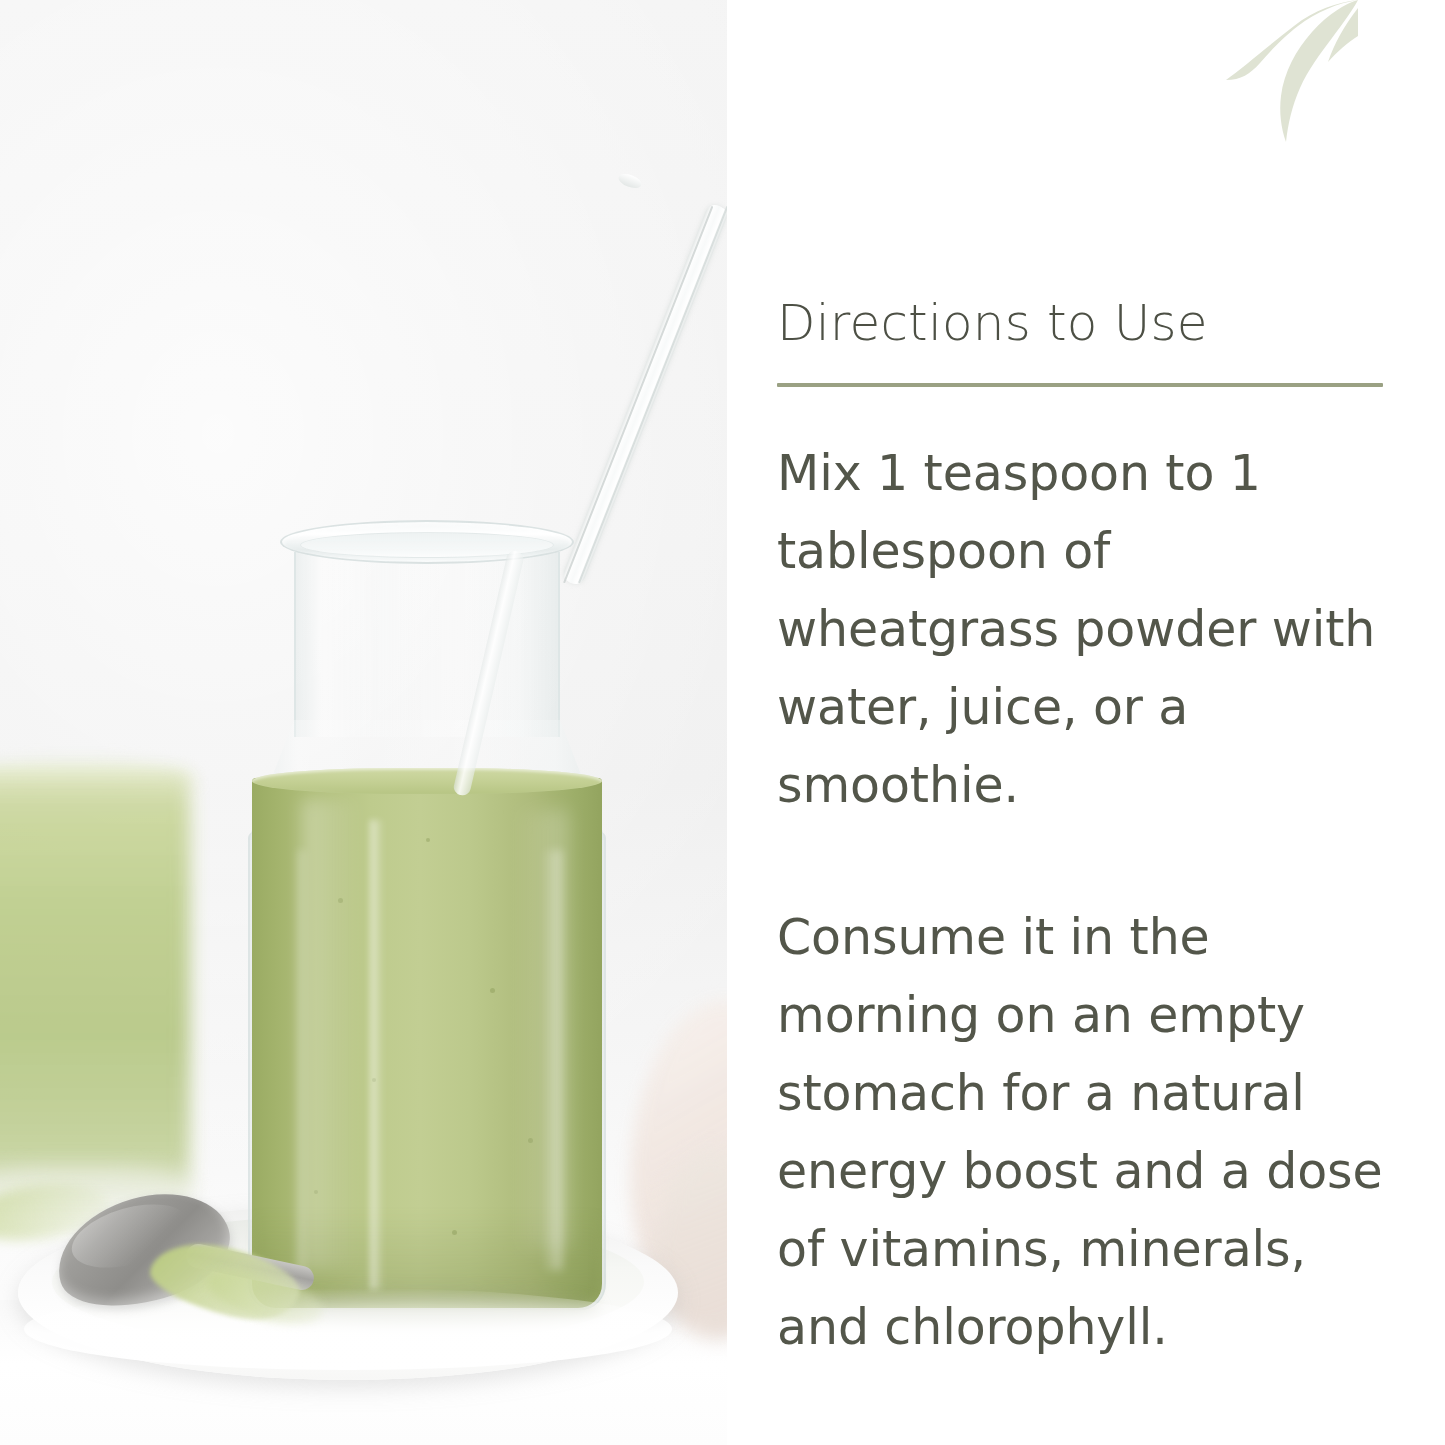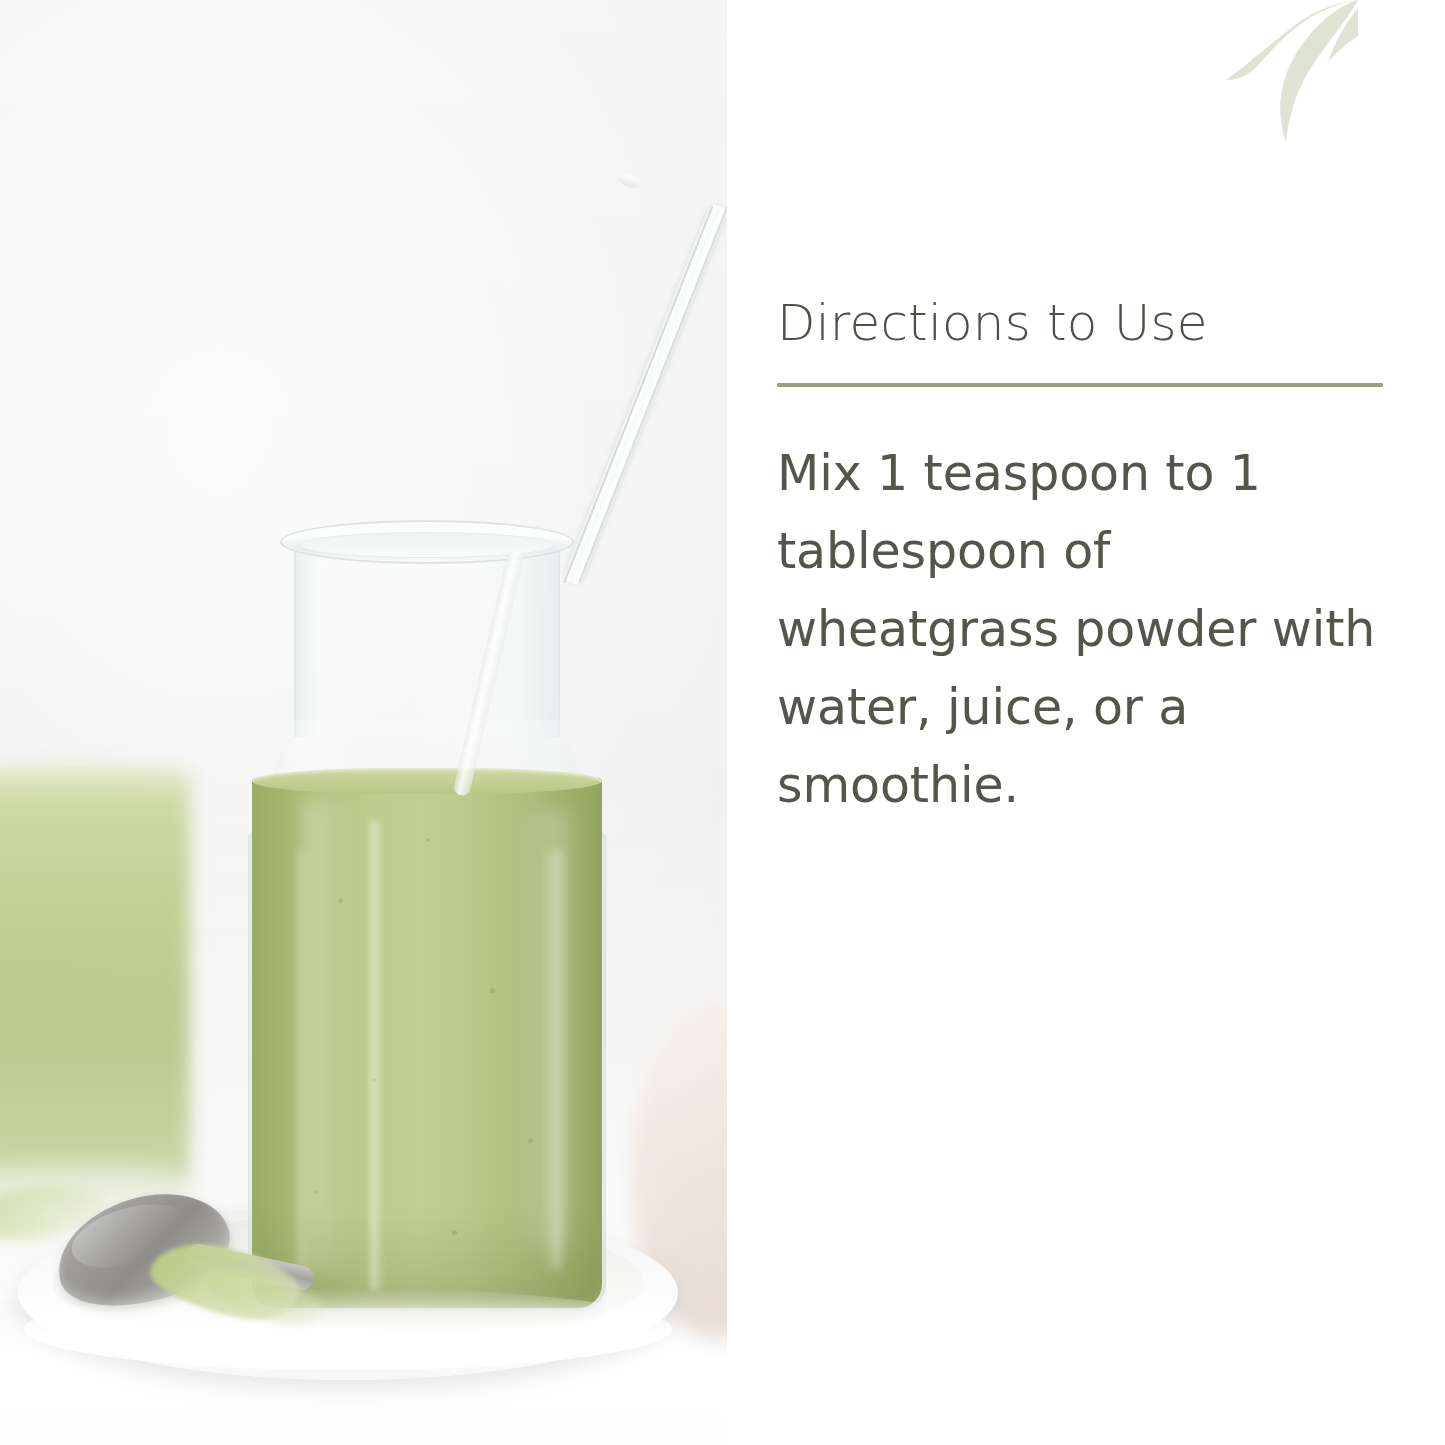--- a/index.html
+++ b/index.html
@@ -537,18 +537,19 @@
     </svg>
 
     <div class="text-col">
 
       <h1 class="title">Directions to Use</h1>
 
       <div class="divider"></div>
 
       <div class="body-text">
         <p>Mix 1 teaspoon to 1 tablespoon of wheatgrass powder with water, juice, or a smoothie.</p>
+        <p>Consume it in the morning on an empty stomach for a natural energy boost and a dose of vitamins, minerals, and chlorophyll.</p>
       </div>
 
     </div>
   </div>
 
 </div>
 
 </body></html>

